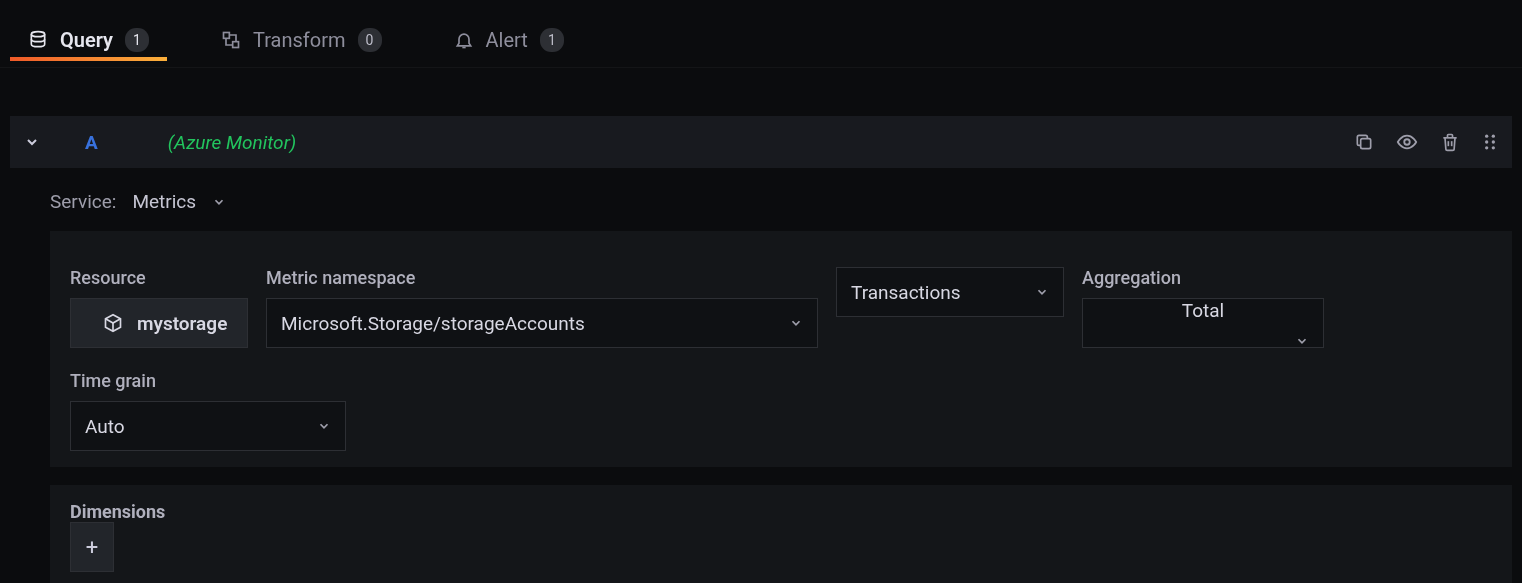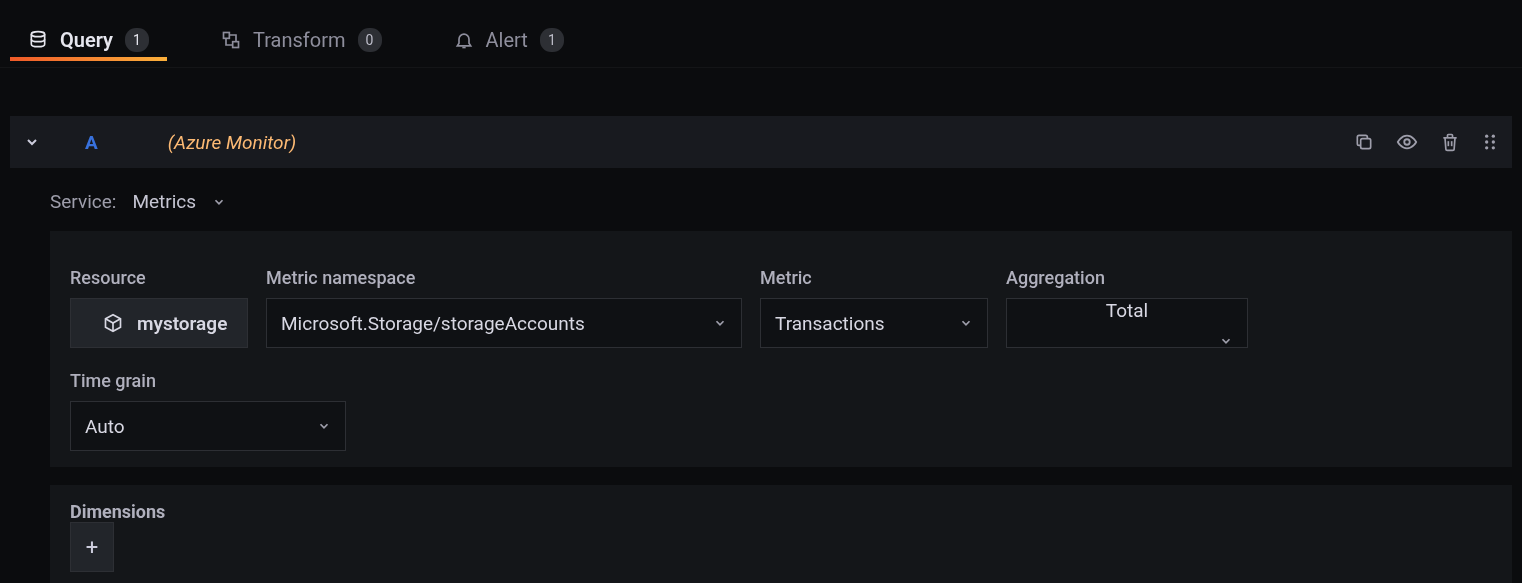--- a/index.html
+++ b/index.html
@@ -72,21 +72,21 @@
       display: inline-flex;
       cursor: pointer;
     }
     .ref-id {
       color: #3871dc;
       font-weight: 700;
       font-size: 19px;
       margin-left: 25px;
     }
     .ds-name {
-      color: #fdba74;
+      color: #22c55e;
       font-style: italic;
       font-size: 19px;
       margin-left: 50px;
     }
     .qh-actions {
       margin-left: auto;
       display: flex;
       gap: 22px;
       align-items: center;
     }
@@ -152,21 +152,21 @@
     .add-btn {
       background: #22252a;
       border: 1px solid #2d2f34;
       width: 44px;
       justify-content: center;
       color:#ccccdc;
       font-size: 22px;
       font-weight: 400;
     }
     .w-resource { width: 178px; }
-    .w-ns { width: 476px; }
+    .w-ns { width: 552px; }
     .w-metric { width: 228px; }
     .w-agg { width: 242px; flex-direction: column; }
     .w-tg { width: 276px; }
     .panel2 {
       margin: 0 10px 0 50px;
       background: #141619;
       padding: 16px 20px 20px 20px;
     }
     .panel2 .field-label { margin-bottom: 0; font-weight: bold; }
     svg { display:block; }
@@ -283,21 +283,20 @@
       <div class="select-like w-ns">
         <span>Microsoft.Storage/storageAccounts</span>
         <span class="sel-caret">
           <svg width="14" height="14" viewBox="0 0 24 24" fill="none" stroke="#9e9eab" stroke-width="3">
               <polyline points="6 9 12 15 18 9"></polyline>
             </svg>
         </span>
       </div>
     </div>
     <div class="field-col">
-      <span class="field-label">Metric</span>
       <div class="select-like w-metric">
         <span>Transactions</span>
         <span class="sel-caret">
           <svg width="14" height="14" viewBox="0 0 24 24" fill="none" stroke="#9e9eab" stroke-width="3">
               <polyline points="6 9 12 15 18 9"></polyline>
             </svg>
         </span>
       </div>
     </div>
     <div class="field-col">

